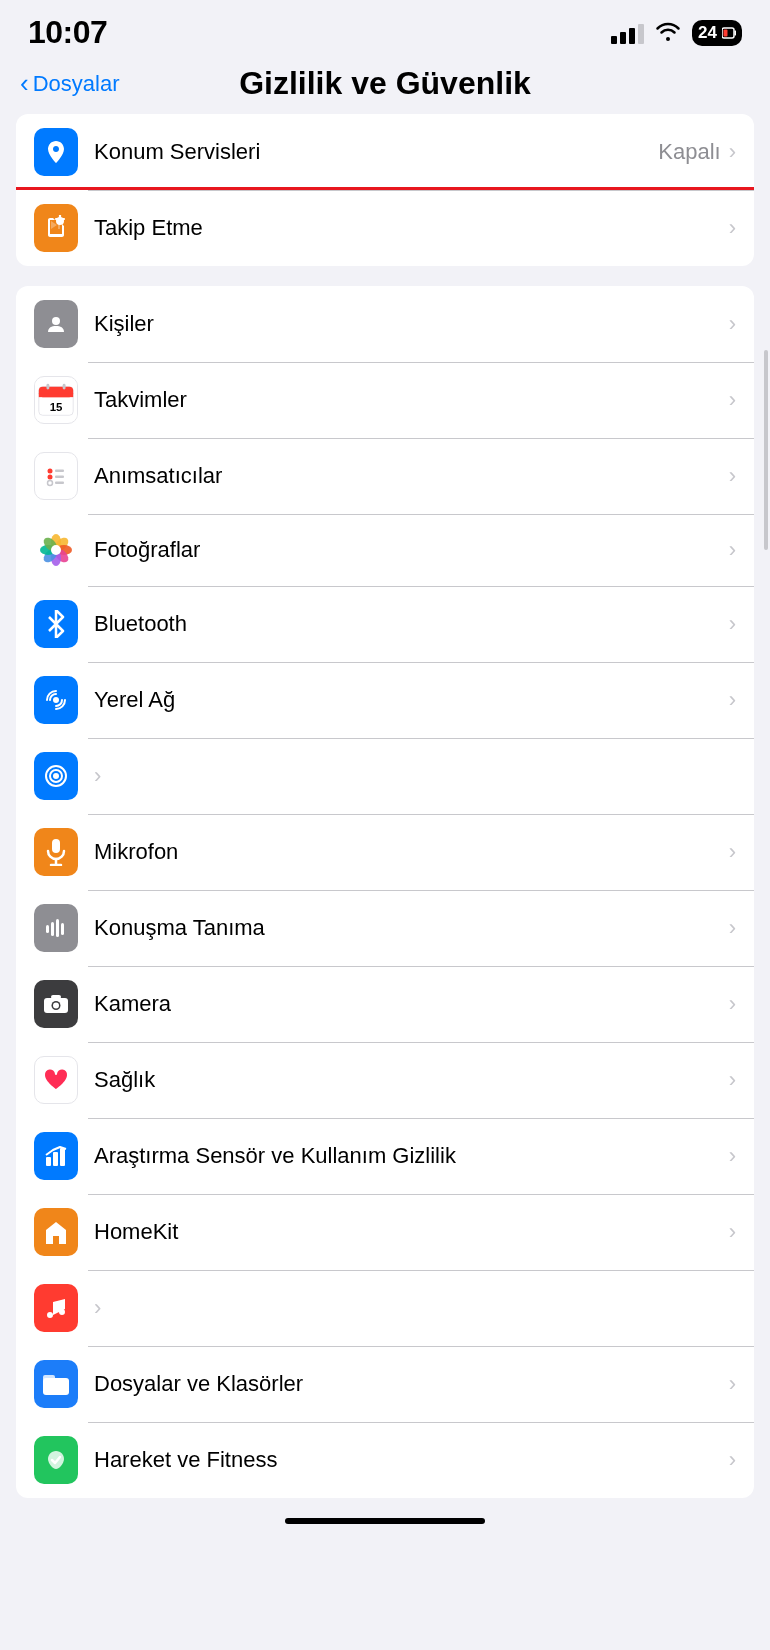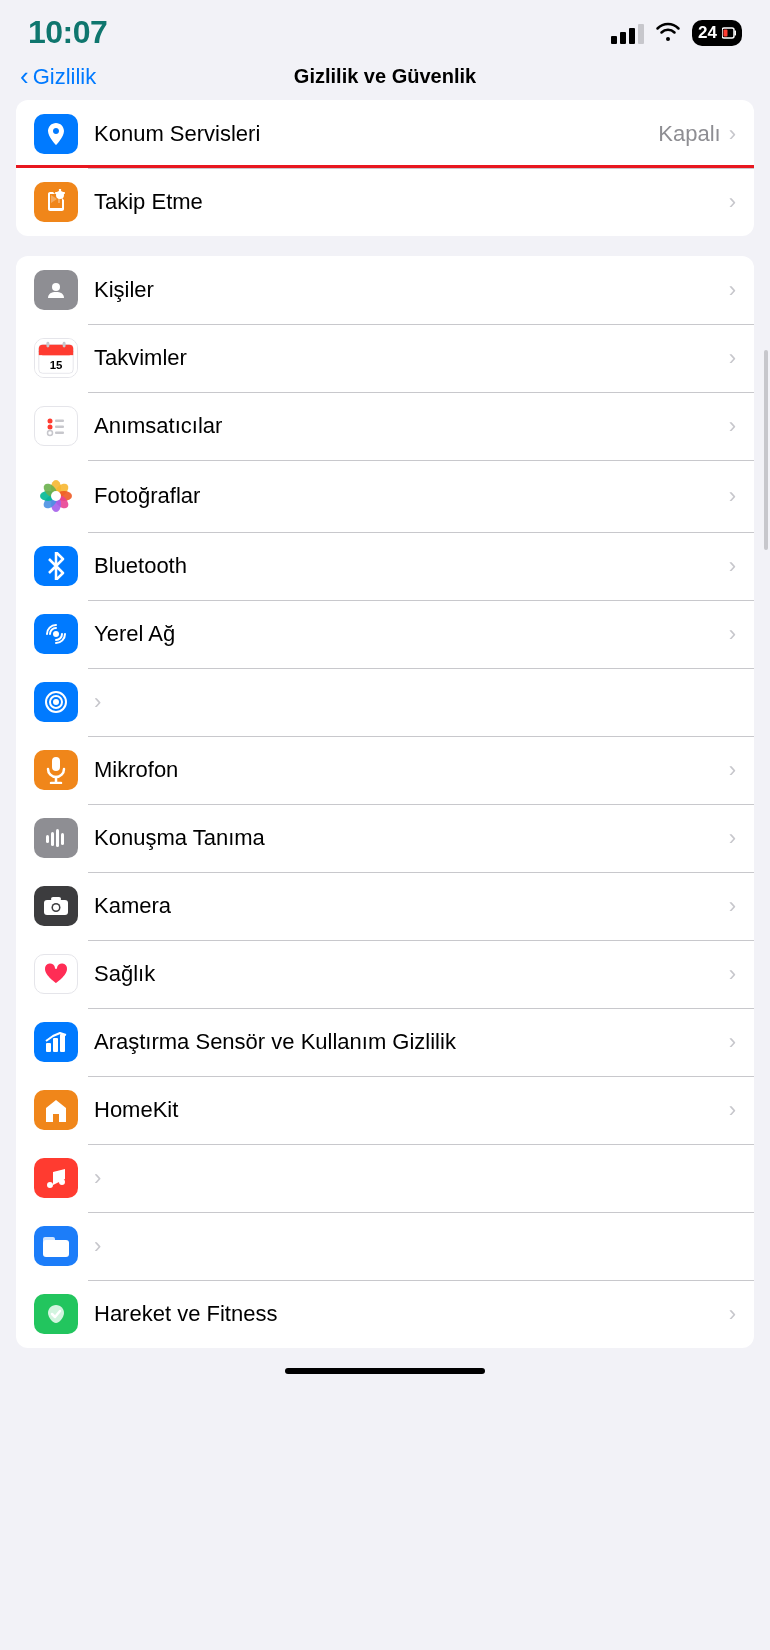--- a/index.html
+++ b/index.html
@@ -16,21 +16,21 @@
     .status-bar {
       display: flex;
       justify-content: space-between;
       align-items: center;
       padding: 14px 28px 6px 28px;
       background: #f2f2f7;
     }
     .status-time {
       font-size: 32px;
       font-weight: 600;
-      color: #0f766e;
+      color: #000000;
       letter-spacing: -0.5px;
     }
     .status-icons {
       display: flex;
       align-items: center;
       gap: 10px;
     }
     .signal-bars {
       display: flex;
       align-items: flex-end;
@@ -63,21 +63,21 @@
       cursor: pointer;
       text-decoration: none;
     }
     .back-chevron {
       font-size: 26px;
       font-weight: 300;
       line-height: 1;
       margin-top: -2px;
     }
     .nav-title {
-      font-size: 20px;
+      font-size: 32px;
       font-weight: 600;
       color: #000;
     }
 
     
     .settings-container {
       padding: 0 16px;
     }
 
     
@@ -101,21 +101,21 @@
       position: absolute;
       bottom: 0;
       left: 72px;
       right: 0;
       height: 0.5px;
       background: #c8c8cc;
     }
 
     .row-icon {
       width: 44px;
-      height: 40px;
+      height: 48px;
       border-radius: 10px;
       display: flex;
       align-items: center;
       justify-content: center;
       margin-right: 16px;
       flex-shrink: 0;
       font-size: 22px;
       color: white;
     }
 
@@ -207,21 +207,21 @@
         <rect x="12.5" y="4.5" width="2" height="5" rx="1" fill="#fff"></rect>
         <rect x="1.5" y="3.5" width="4" height="7" rx="1" fill="#ff3b30"></rect>
       </svg>
     </div>
   </div>
 </div>
 
 <div class="nav-header">
   <div class="back-button">
     <span class="back-chevron">‹</span>
-    <span>Gizlilik</span>
+    <span>Dosyalar</span>
   </div>
   <h1 class="nav-title">Gizlilik ve Güvenlik</h1>
 </div>
 
 <div class="settings-container">
 
   <div class="settings-card">
 
     <div class="settings-row" id="row-konum">
       <div class="row-icon bg-blue">
@@ -466,20 +466,21 @@
 
     <div class="settings-row">
       <div class="row-icon" style="background:#1c7df9;margin-right:16px;">
         <svg width="28" height="24" viewBox="0 0 28 24" fill="white">
           <rect x="1" y="6" width="26" height="17" rx="3"></rect>
           <path d="M1 9h26" stroke="rgba(255,255,255,0.3)" stroke-width="1"></path>
           <rect x="1" y="3" width="12" height="6" rx="2" fill="white" opacity="0.8"></rect>
         </svg>
       </div>
       <div class="row-content">
+        <span class="row-label">Dosyalar ve Klasörler</span>
         <span class="chevron-right">›</span>
       </div>
     </div>
 
     <div class="settings-row">
       <div class="row-icon" style="background:#22c55e;margin-right:16px;">
         <svg width="26" height="26" viewBox="0 0 26 26" fill="white">
           <path d="M13 4c-5 0-8 4-8 8s4.5 10 8 10 8-6 8-10-3-8-8-8z" opacity="0.8"></path>
           <path d="M9 13l3 3 5-6" stroke="white" stroke-width="2.5" fill="none" stroke-linecap="round" stroke-linejoin="round"></path>
         </svg>

